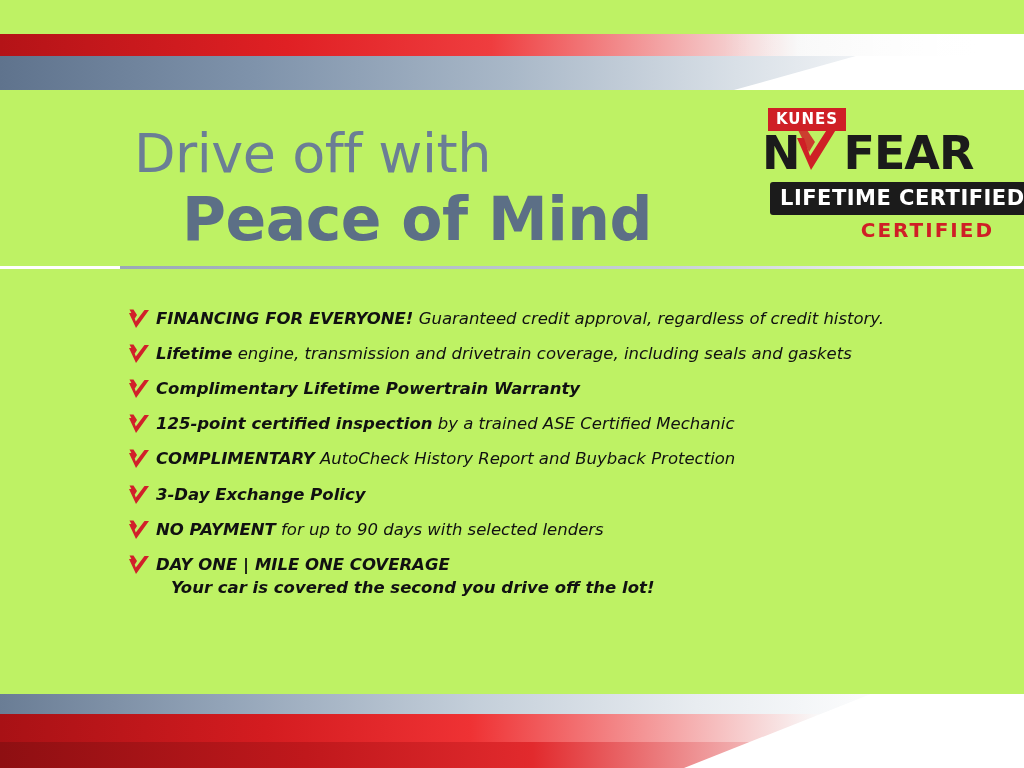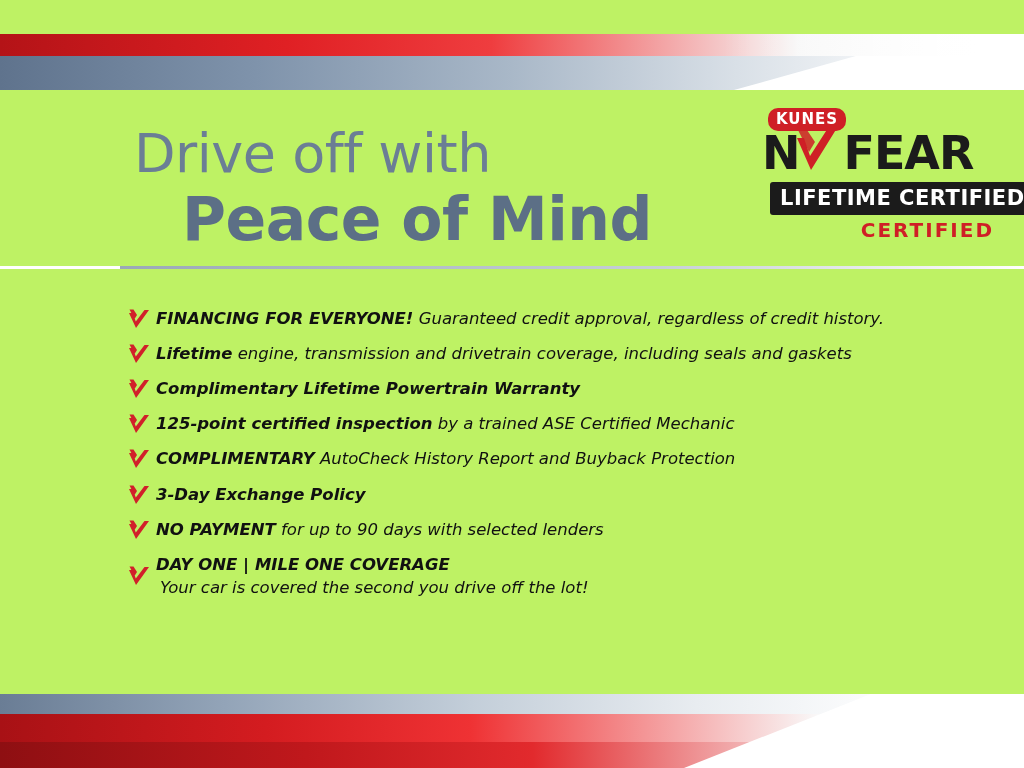--- a/index.html
+++ b/index.html
@@ -138,21 +138,21 @@
   .logo .kunes-tab {
     position: absolute;
     left: 6px; top: 0;
     background: #cf1f26;
     color: #ffffff;
     font-family: "DejaVu Sans", sans-serif;
     font-weight: 700;
     font-size: 15px;
     letter-spacing: 1px;
     padding: 2px 8px 3px 8px;
-    border-radius: 10px;
+    border-radius: 0;
     text-align: center;
   }
   .logo .nofear {
     position: absolute;
     left: 0; top: 22px;
     font-family: "DejaVu Sans", sans-serif;
     font-weight: 700;
     font-size: 46px;
     letter-spacing: -1px;
     color: #1b1b1b;
@@ -189,21 +189,21 @@
 
   
   .bullets {
     position: absolute;
     left: 128px;
     top: 308px;
     width: 840px;
   }
   .bullet {
     display: flex;
-    align-items: center;
+    align-items: flex-start;
     margin-bottom: 14px;
   }
   .bullet .tick {
     flex: 0 0 auto;
     width: 22px;
     height: 20px;
     margin-top: 1px;
     margin-right: 6px;
   }
   .bullet .txt {
@@ -211,23 +211,23 @@
     font-size: 16.5px;
     font-style: italic;
     color: #111111;
     line-height: 1.28;
   }
   .bullet .txt b {
     font-weight: 700;
   }
   .bullet .sub {
     display: block;
-    font-weight: 400;
+    font-weight: 700;
     margin-top: 2px;
-    margin-left: 4px;
+    margin-left: 15px;
   }
 </style>
 </head>
 <body>
 
 <div class="page">
 
   <div class="top-band">
     <div class="top-red"></div>
     <div class="top-steel"></div>

